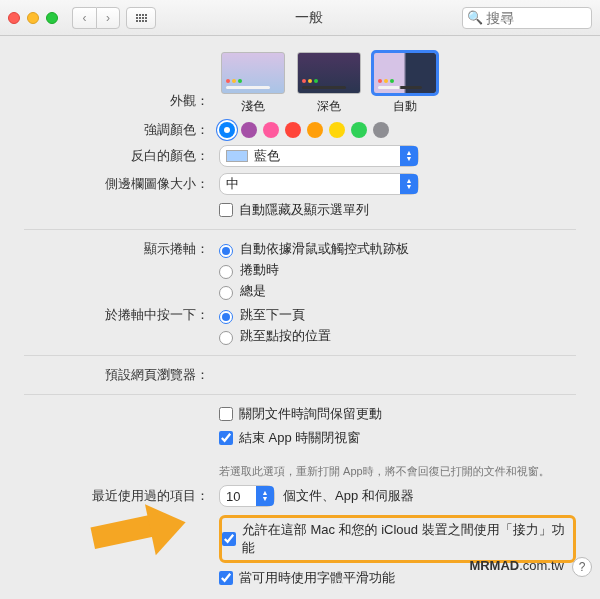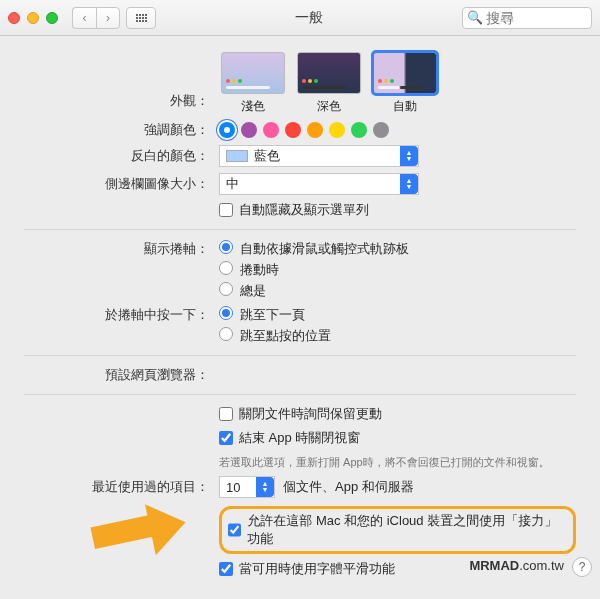--- a/index.html
+++ b/index.html
@@ -34,39 +34,39 @@
 .thumb .tb{position:absolute;left:4px;bottom:4px;width:44px;height:3px;border-radius:2px;}
 .thumb .dots{position:absolute;left:4px;bottom:10px;display:flex;gap:2px;}
 .thumb .dots i{width:4px;height:4px;border-radius:50%;}
 .theme-card .cap{font-size:12px;margin-top:4px;}
 
 .accent{display:flex;gap:6px;}
 .accent .c{width:16px;height:16px;border-radius:50%;cursor:pointer;}
 .accent .c.sel{box-shadow:0 0 0 2px #fff,0 0 0 3px #3b82f6;}
 .accent .c.sel::after{content:"";display:block;width:6px;height:6px;background:#fff;border-radius:50%;margin:5px auto;}
 
-.select{position:relative;height:22px;border:1px solid #c8c8c8;border-radius:0;background:#fff;display:flex;align-items:center;padding:0 24px 0 6px;min-width:200px;}
+.select{position:relative;height:22px;border:1px solid #c8c8c8;border-radius:8px;background:#fff;display:flex;align-items:center;padding:0 24px 0 6px;min-width:200px;}
 .select.small{min-width:56px;}
 .select .swatch{width:22px;height:12px;border:1px solid #aaa;margin-right:6px;}
 .select .arrows{position:absolute;right:0;top:0;bottom:0;width:18px;background:#2f7cf6;border-radius:0 4px 4px 0;display:flex;flex-direction:column;align-items:center;justify-content:center;color:#fff;font-size:7px;line-height:6px;}
 
 .check{display:flex;align-items:center;gap:6px;}
 .check input{width:14px;height:14px;accent-color:#2f7cf6;}
 
 .radio-col{display:flex;flex-direction:column;gap:3px;}
-.radio{display:flex;align-items:flex-start;gap:7px;}
+.radio{display:flex;align-items:flex-end;gap:7px;}
 .radio .rb{width:14px;height:14px;border-radius:50%;border:1px solid #999;background:#fff;display:flex;align-items:center;justify-content:center;}
 .radio .rb.sel{border-color:#2f7cf6;}
 .radio .rb.sel::after{content:"";width:8px;height:8px;border-radius:50%;background:#2f7cf6;}
 
 hr{border:none;border-top:1px solid #d6d6d6;margin:10px 0;}
 
-.note{font-size:11px;color:#777;margin-left:0;margin-top:0;}
-
-.highlight-box{border:3px solid #f5a623;border-radius:12px;padding:3px 6px;display:inline-flex;}
+.note{font-size:11px;color:#777;margin-left:0;margin-top:9px;}
+
+.highlight-box{border:3px solid #f5a623;border-radius:6px;padding:3px 0;display:inline-flex;}
 .arrow-body{position:absolute;left:92px;top:520px;width:70px;height:22px;background:#f5a623;transform:rotate(-12deg);}
 .arrow-head{position:absolute;left:150px;top:500px;width:0;height:0;border-left:36px solid #f5a623;border-top:26px solid transparent;border-bottom:26px solid transparent;transform:rotate(-12deg);}
 
 .watermark{position:absolute;right:36px;bottom:26px;font-size:13px;color:#333;}
 .watermark b{font-weight:700;}
 .help{position:absolute;right:8px;bottom:22px;width:20px;height:20px;border:1px solid #bbb;border-radius:50%;background:#fff;display:flex;align-items:center;justify-content:center;font-size:12px;color:#666;}
 
 .chrome-ico{width:14px;height:14px;border-radius:50%;background:conic-gradient(#ea4335 0 120deg,#34a853 120deg 240deg,#fbbc05 240deg 360deg);position:relative;margin-right:4px;}
 .chrome-ico::after{content:"";position:absolute;inset:4px;border-radius:50%;background:#4285f4;border:1px solid #fff;}
 </style>

